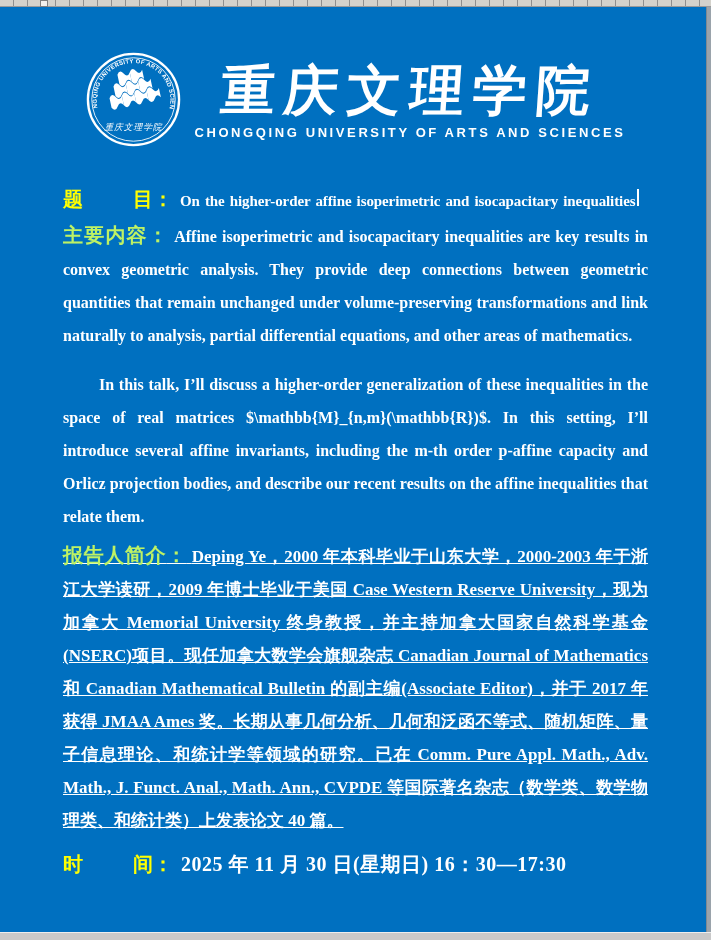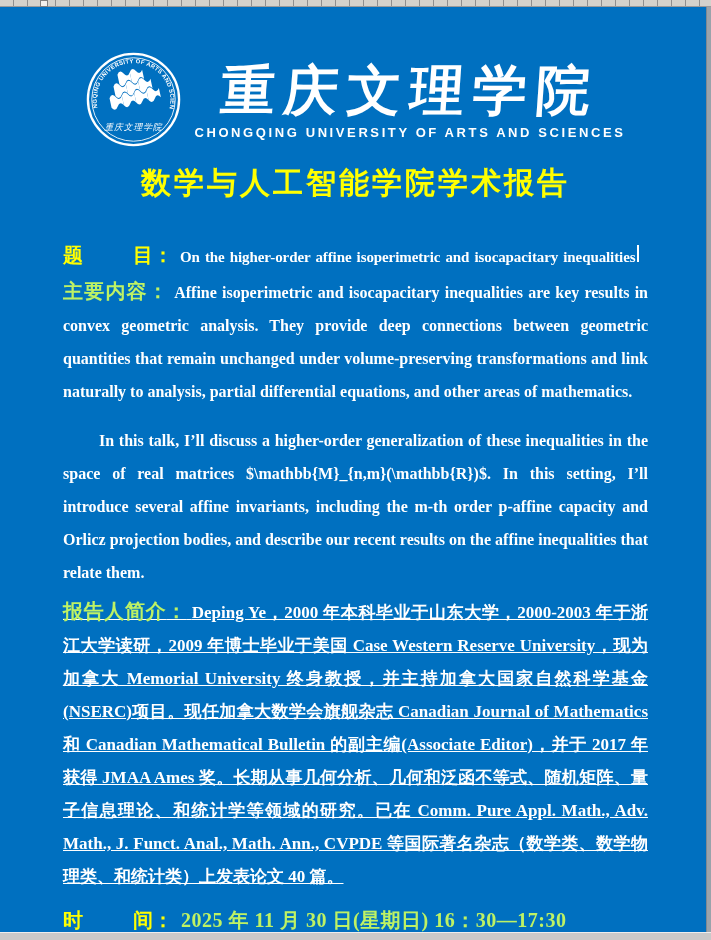--- a/index.html
+++ b/index.html
@@ -73,21 +73,21 @@
   .para {
     color:#fff; font-weight:bold; font-size:16px; line-height:33px;
     text-align:justify; margin-top:6px;
   }
   .para.cjk { font-size:17px;text-decoration:underline; }
   .para.indent { text-indent:36px; margin-top:16px; }
   .inline-label { color:#bef264; font-size:20px; font-weight:bold; }
 
   
   .info-row { margin-top:14px; display:flex; align-items:baseline; white-space:nowrap; }
-  .info-value { color:#bef264; font-weight:bold; font-size:20px; margin-left:8px; letter-spacing:0.5px; }
+  .info-value { color:#ffffff; font-weight:bold; font-size:20px; margin-left:8px; letter-spacing:0.5px; }
 </style>
 </head>
 <body>
 
 <div class="app">
 
   <div class="ruler">
     <div class="tab-box"></div>
   </div>
 
@@ -116,21 +116,20 @@
           <use href="#tile" x="63" y="40"></use>
         </g>
         <text x="50" y="81" text-anchor="middle" fill="#ffffff" font-size="9" letter-spacing="1" font-family="Liberation Serif, serif" font-style="italic">重庆文理学院</text>
       </svg>
       <div class="names">
         <div class="cn-name">重庆文理学院</div>
         <div class="en-name">CHONGQING UNIVERSITY OF ARTS AND SCIENCES</div>
       </div>
     </div>
 
-    <div class="title">数学与人工智能学院学术报告</div>
 
     <div class="topic-row">
       <span class="spread-label">
           <span>题</span>
           <span>目</span>
         </span>
         <span class="colon">：</span>
         <span class="topic-value">On the higher-order affine isoperimetric and isocapacitary inequalities</span>
         <span class="caret"></span>
     </div>

